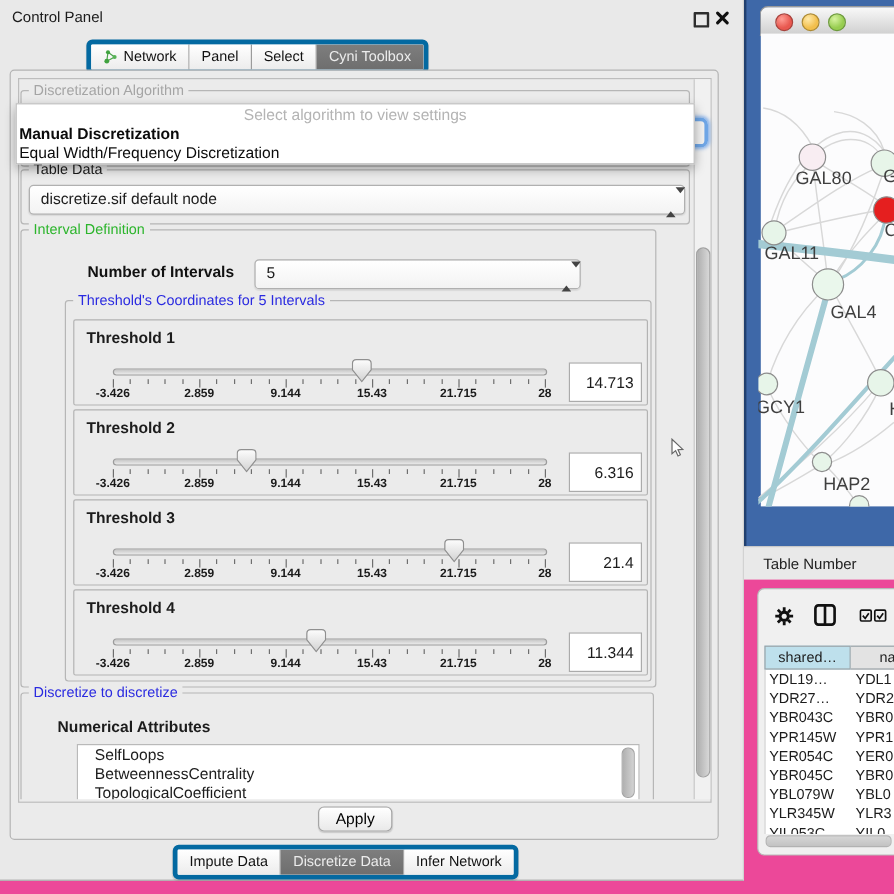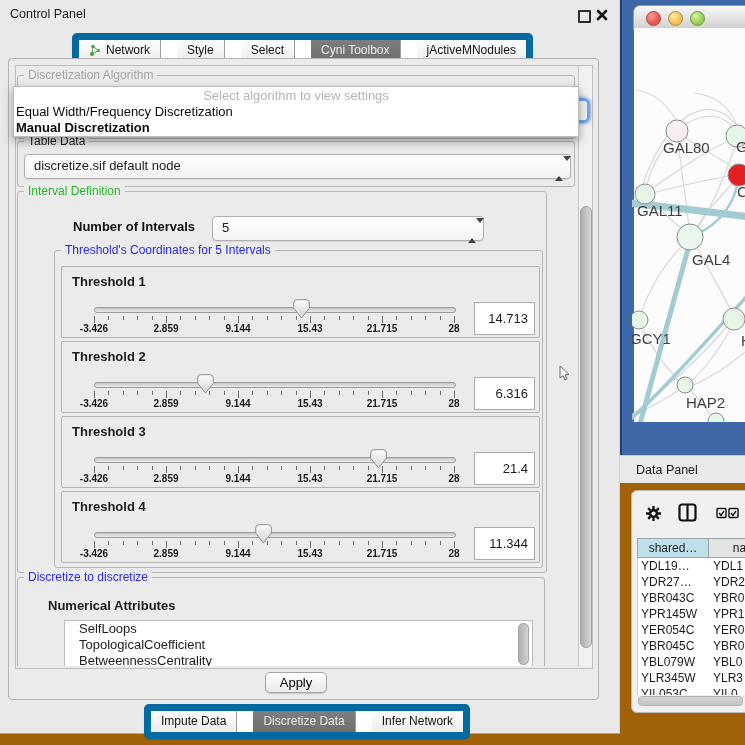--- a/index.html
+++ b/index.html
@@ -1,27 +1,27 @@
 <!DOCTYPE html>
 <html><head>
 <meta charset="utf-8">
 <style>
   html,body{margin:0;padding:0;background:#e9e9e9;}
-  #stage{position:relative;width:745px;height:745px;overflow:hidden;background:#a16207;
+  #stage{position:relative;width:745px;height:745px;overflow:hidden;background:#ec4899;
          font-family:"Liberation Sans","DejaVu Sans",sans-serif;color:#1c1c1c;}
   
   #control-panel{position:absolute;left:0;top:0;width:619px;height:733px;background:#e9e9e9;
                  border-bottom:1px solid #a8a8a8;border-right:1px solid #d2d2d2;}
   .titlebar{position:absolute;left:0;top:0;width:100%;height:28px;}
   .wtitle{position:absolute;left:10px;top:7px;font-size:12.5px;color:#1b1b1b;}
   .float-ic{position:absolute;left:578px;top:10px;width:9px;height:9px;border:2px solid #2d2d2d;border-radius:1px;}
   .close-ic{position:absolute;left:596px;top:9px;}
   
-  .segctl{position:absolute;display:flex;height:21px;border:7px solid #0369a1;border-radius:5px;overflow:hidden;
-          box-shadow:0 1px 1px rgba(0,0,0,.12);background:#fff;gap:16px;}
+  .segctl{position:absolute;display:flex;height:21px;border:4px solid #0369a1;border-radius:5px;overflow:hidden;
+          box-shadow:0 1px 1px rgba(0,0,0,.12);background:#fff;}
   .seg{display:flex;align-items:center;gap:4px;padding:0 10px;font-size:12px;line-height:21px;
        background:linear-gradient(#ffffff,#ececec);border-right:1px solid #9b9b9b;color:#111;cursor:default;white-space:nowrap;}
   .seg:last-child{border-right:none;}
   .seg.sel{background:linear-gradient(#7e7e7e,#6e6e6e);color:#ececec;}
   #top-tabs{left:72px;top:33px;}
   #bottom-tabs{left:144px;top:704px;}
   
   .outer-panel{position:absolute;left:8px;top:58px;width:589px;height:640px;background:#ebebeb;
                border:1px solid #b4b4b4;border-radius:4px;}
   .scrollpane{position:absolute;left:6px;top:6px;width:576px;height:602px;border:1px solid #bdbdbd;background:#ebebeb;}
@@ -130,30 +130,27 @@
         <div class="seg">
           <svg width="13" height="13" viewBox="0 0 13 13">
             <path d="M4,2.5 L3,10 M4,2.5 L9.5,6.5 M3,10 L9.5,6.5" stroke="#4aa34a" stroke-width="1"></path>
             <circle cx="4" cy="2.5" r="1.7" fill="#3fa23f"></circle>
             <circle cx="3" cy="10" r="2" fill="#3fa23f"></circle>
             <circle cx="9.5" cy="6.5" r="1.7" fill="#57b357"></circle>
           </svg>
           <span>Network</span>
         </div>
         <div class="seg">
-          <span>Style</span>
+          <span>Panel</span>
         </div>
         <div class="seg">
           <span>Select</span>
         </div>
         <div class="seg sel">
           <span>Cyni Toolbox</span>
-        </div>
-        <div class="seg">
-          <span>jActiveMNodules</span>
         </div>
       </div>
 
     <div class="outer-panel">
       <div class="scrollpane">
         <div class="viewport">
 
           <div class="group" id="algo-group" style="left:1px;top:9px;width:556px;height:62px;">
             <span class="glabel faded">Discretization Algorithm</span>
           </div>
@@ -363,22 +360,22 @@
                 </div>
             </div>
           </div>
 
           <div class="group" id="attr-group" style="left:1px;top:511px;width:526px;height:120px;">
             <span class="glabel blue">Discretize to discretize</span>
             <div class="attr-title" style="left:30px;top:20px;">Numerical Attributes</div>
             <div class="attr-list" id="attr-list" style="left:46px;top:42px;width:467px;height:76px;">
 
             <div class="attr-item">SelfLoops</div>
+                <div class="attr-item">BetweennessCentrality</div>
                 <div class="attr-item">TopologicalCoefficient</div>
-                <div class="attr-item">BetweennessCentrality</div>
                 <div class="vthumb"></div>
               </div>
           </div>
 
         </div>
         <div class="vscroll">
           <div class="vsthumb"></div>
         </div>
       </div>
       <button class="apply">Apply</button>
@@ -393,22 +390,22 @@
         </div>
         <div class="seg">
           <span>Infer Network</span>
         </div>
       </div>
   </div>
 
   <div id="algo-popup">
     <div class="pprompt">Select algorithm to view settings</div>
     <div id="popup-items">
+        <div class="pitem bold">Manual Discretization</div>
         <div class="pitem">Equal Width/Frequency Discretization</div>
-        <div class="pitem bold">Manual Discretization</div>
       </div>
   </div>
   <div class="focus-frag"></div>
 
   <div id="net-frame">
     <div class="mac-titlebar">
       <span class="light red"></span>
       <span class="light yellow"></span>
       <span class="light green"></span>
     </div>
@@ -459,21 +456,21 @@
         <text x="737" y="197" font-size="15" fill="#3f3f3f" font-family="&quot;Liberation Sans&quot;,&quot;DejaVu Sans&quot;,sans-serif">C</text>
         <text x="637" y="216" font-size="15" fill="#3f3f3f" font-family="&quot;Liberation Sans&quot;,&quot;DejaVu Sans&quot;,sans-serif">GAL11</text>
         <text x="692" y="265" font-size="15" fill="#3f3f3f" font-family="&quot;Liberation Sans&quot;,&quot;DejaVu Sans&quot;,sans-serif">GAL4</text>
         <text x="630" y="344" font-size="15" fill="#3f3f3f" font-family="&quot;Liberation Sans&quot;,&quot;DejaVu Sans&quot;,sans-serif">GCY1</text>
         <text x="741" y="346" font-size="15" fill="#3f3f3f" font-family="&quot;Liberation Sans&quot;,&quot;DejaVu Sans&quot;,sans-serif">H</text>
         <text x="686" y="408" font-size="15" fill="#3f3f3f" font-family="&quot;Liberation Sans&quot;,&quot;DejaVu Sans&quot;,sans-serif">HAP2</text>
       </g>
   </svg>
 
   <div class="tp-header">
-    <span class="tp-title">Data Panel</span>
+    <span class="tp-title">Table Number</span>
   </div>
   <div class="tp-panel">
     <svg class="tp-toolbar-ic" style="left:13px;top:14px;" width="17" height="17" viewBox="0 0 16 16">
       <circle cx="8" cy="8" r="4.4" fill="#111"></circle>
       <path d="M8,1 V4 M8,12 V15 M1,8 H4 M12,8 H15 M3,3 L5,5 M11,11 L13,13 M13,3 L11,5 M5,11 L3,13" stroke="#111" stroke-width="2.2"></path>
       <circle cx="8" cy="8" r="2" fill="#f0f0f0"></circle>
     </svg>
     <svg class="tp-toolbar-ic" style="left:46px;top:12px;" width="19" height="19" viewBox="0 0 19 19">
       <rect x="1.5" y="1.5" width="16" height="16" rx="2.5" fill="none" stroke="#111" stroke-width="2.2"></rect>
       <line x1="9.5" y1="1.5" x2="9.5" y2="17.5" stroke="#111" stroke-width="2.2"></line>

